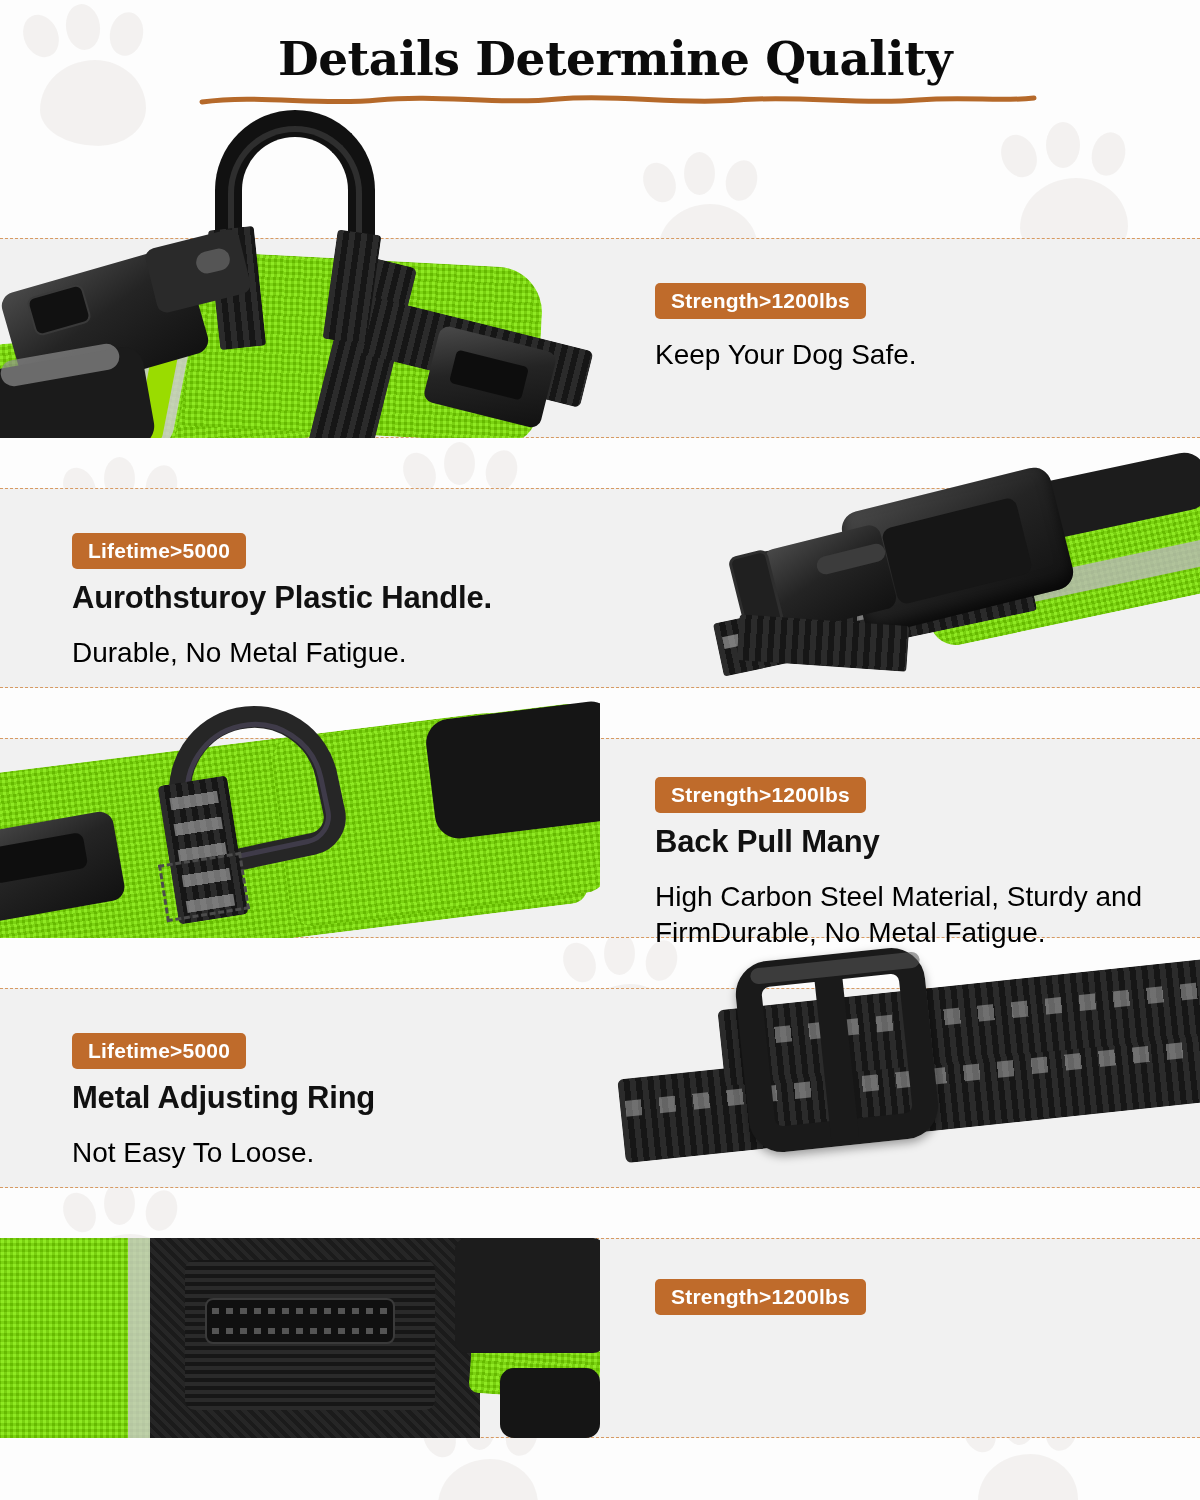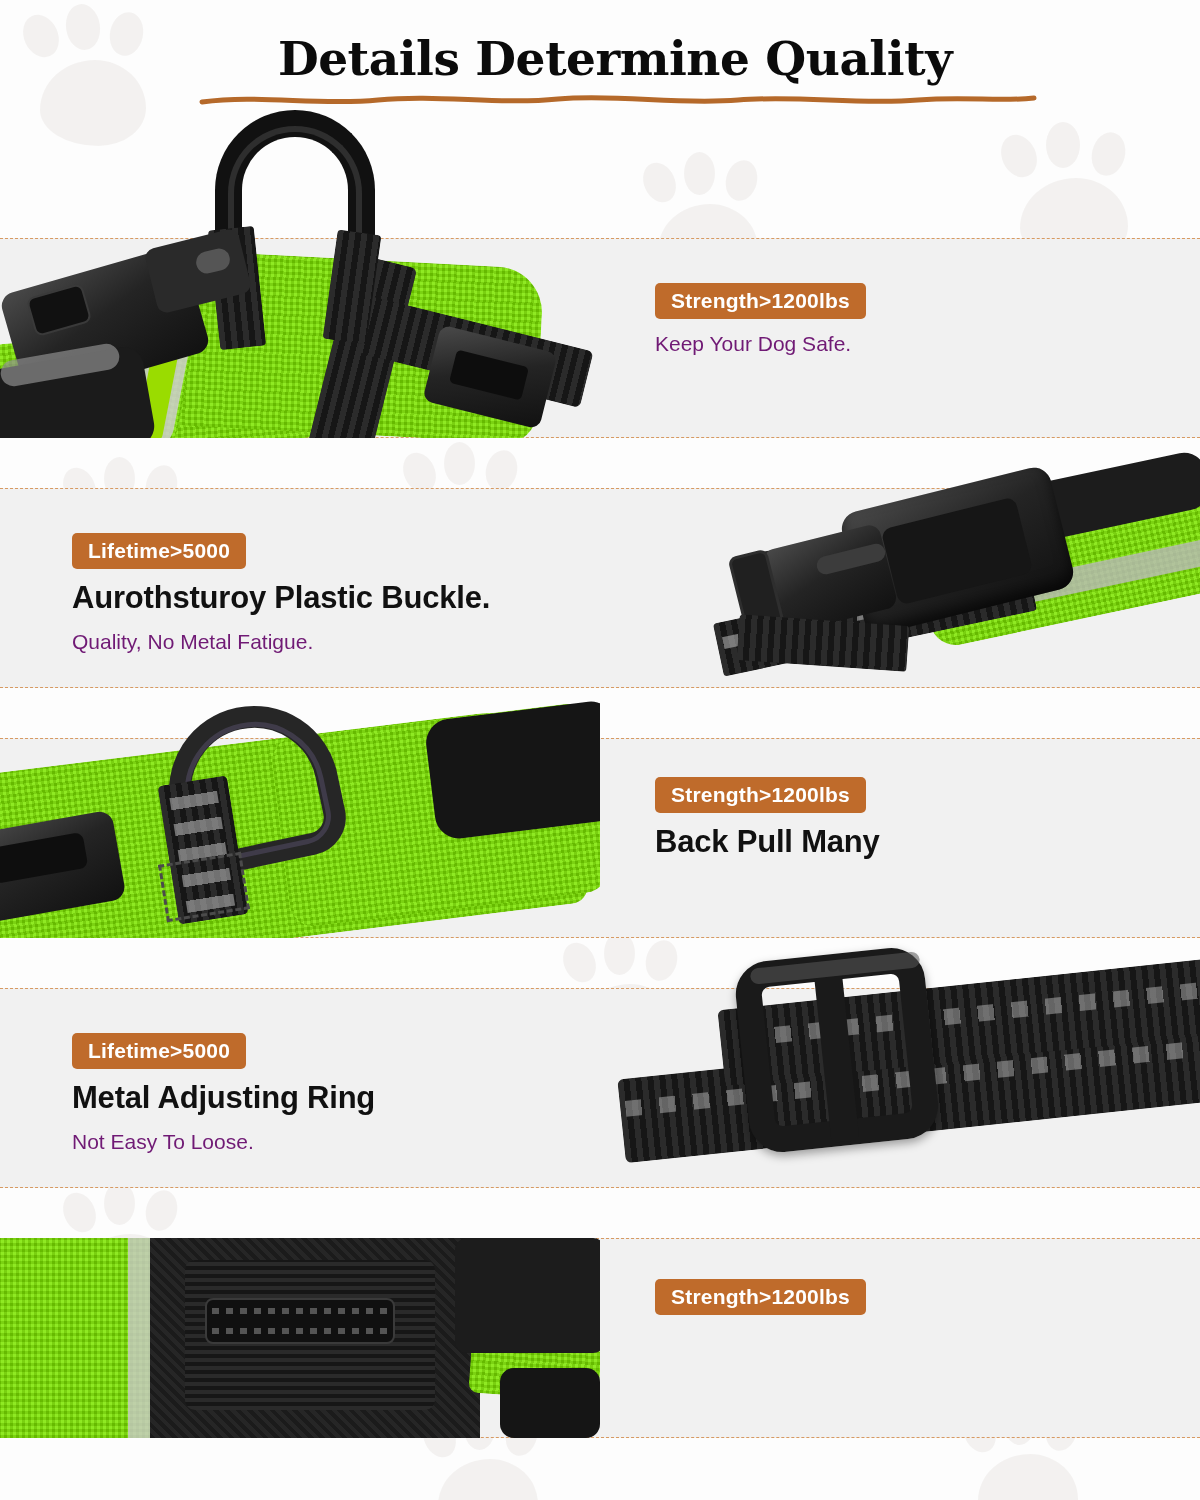--- a/index.html
+++ b/index.html
@@ -87,23 +87,23 @@
   }
   .headline {
     margin-top: 11px;
     font-size: 31px;
     font-weight: bold;
     color: #111111;
     line-height: 1.18;
     letter-spacing: -0.2px;
   }
   .subline {
-    margin-top: 11px;
-    font-size: 21px;
-    color: #701a75;
+    margin-top: 18px;
+    font-size: 28px;
+    color: #000000;
     line-height: 1.3;
     font-weight: 400;
   }
 
   
   .photo { position: absolute; overflow: hidden; }
 
   
   .webbing {
     background:
@@ -246,22 +246,22 @@
     <div style="position:absolute; left:196px; top:142px; width:34px; height:22px; background:#555; border-radius:11px; transform:rotate(-14deg);"></div>
 
     <div style="position:absolute; left:-20px; top:250px; width:170px; height:100px; background:#1b1b1b; border-radius:20px; transform:rotate(-10deg);"></div>
     <div style="position:absolute; left:0px; top:244px; width:120px; height:26px; background:#8d8d8d; border-radius:13px; transform:rotate(-10deg); opacity:.7;"></div>
   </div>
 
   <div class="band" style="top:488px; height:200px;">
     <div class="band-inner">
       <div class="copy" style="left:72px; top:44px; width:520px;">
         <span class="badge">Lifetime&gt;5000</span>
-        <div class="headline">Aurothsturoy Plastic Buckle.</div>
-        <div class="subline">Quality, No Metal Fatigue.</div>
+        <div class="headline">Aurothsturoy Plastic Handle.</div>
+        <div class="subline">Durable, No Metal Fatigue.</div>
       </div>
     </div>
   </div>
 
   <div class="photo" style="left:620px; top:440px; width:580px; height:248px;">
 
     <div class="green-mesh" style="position:absolute; left:300px; top:60px; width:300px; height:120px; border-radius:26px; transform:rotate(-12deg);"></div>
     <div style="position:absolute; left:300px; top:128px; width:300px; height:26px; background:#b9b9b9; border-radius:13px; transform:rotate(-12deg); opacity:.8;"></div>
     <div style="position:absolute; left:320px; top:36px; width:270px; height:58px; background:#1c1c1c; border-radius:22px; transform:rotate(-12deg);"></div>
 
@@ -278,20 +278,21 @@
     <div style="position:absolute; left:118px; top:112px; width:40px; height:92px; background:#202020; border-radius:8px; transform:rotate(-14deg); border:3px solid #2e2e2e;"></div>
 
     <div class="webbing" style="position:absolute; left:118px; top:180px; width:170px; height:46px; transform:rotate(4deg); border-radius:4px;"></div>
   </div>
 
   <div class="band" style="top:738px; height:200px;">
     <div class="band-inner">
       <div class="copy" style="left:655px; top:38px; width:520px;">
         <span class="badge">Strength&gt;1200lbs</span>
         <div class="headline">Back Pull Many</div>
+        <div class="subline">High Carbon Steel Material, Sturdy and FirmDurable, No Metal Fatigue.</div>
       </div>
     </div>
   </div>
 
   <div class="photo" style="left:0px; top:700px; width:600px; height:238px;">
 
     <div class="green-mesh" style="position:absolute; left:-40px; top:40px; width:620px; height:200px; border-radius:30px 90px 18px 18px; transform:rotate(-7deg);"></div>
     <div class="green-mesh" style="position:absolute; left:280px; top:20px; width:320px; height:190px; border-radius:24px; transform:rotate(-7deg);"></div>
 
     <div style="position:absolute; left:430px; top:10px; width:190px; height:120px; background:#151515; border-radius:24px; transform:rotate(-7deg);"></div>

